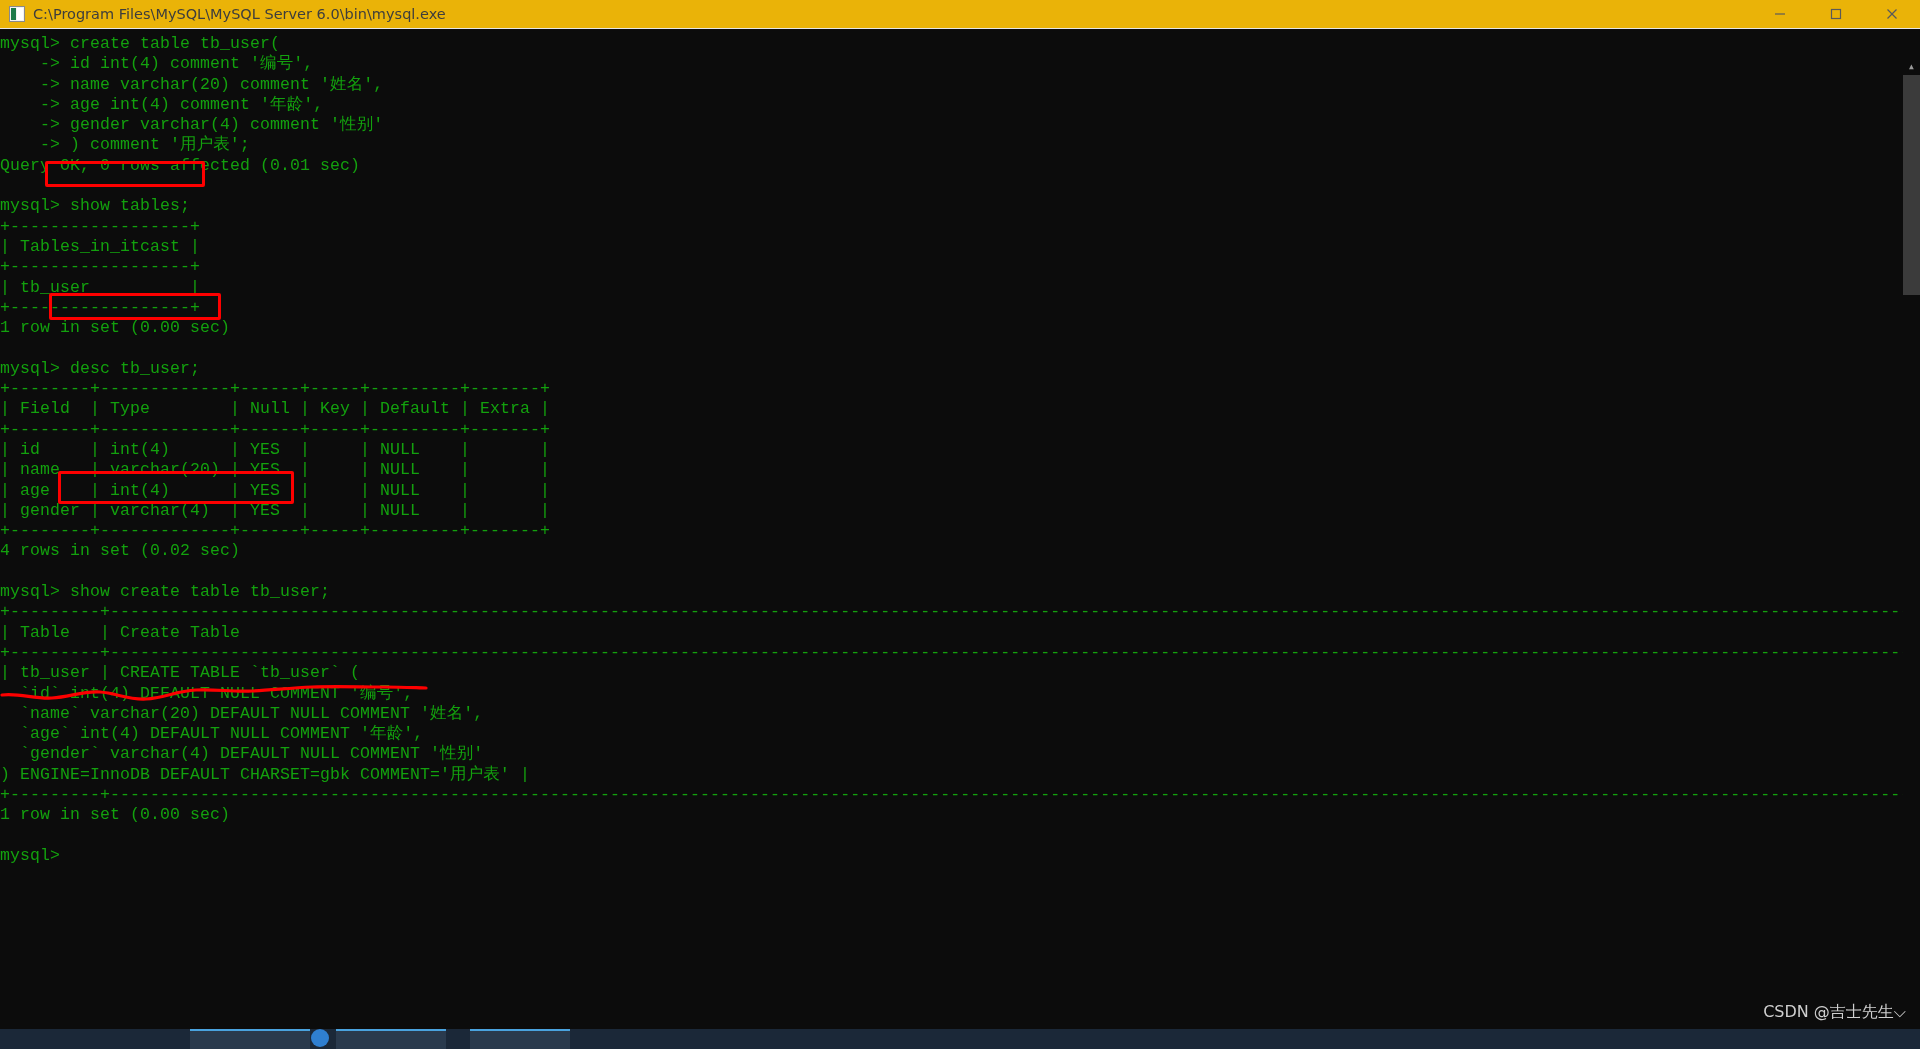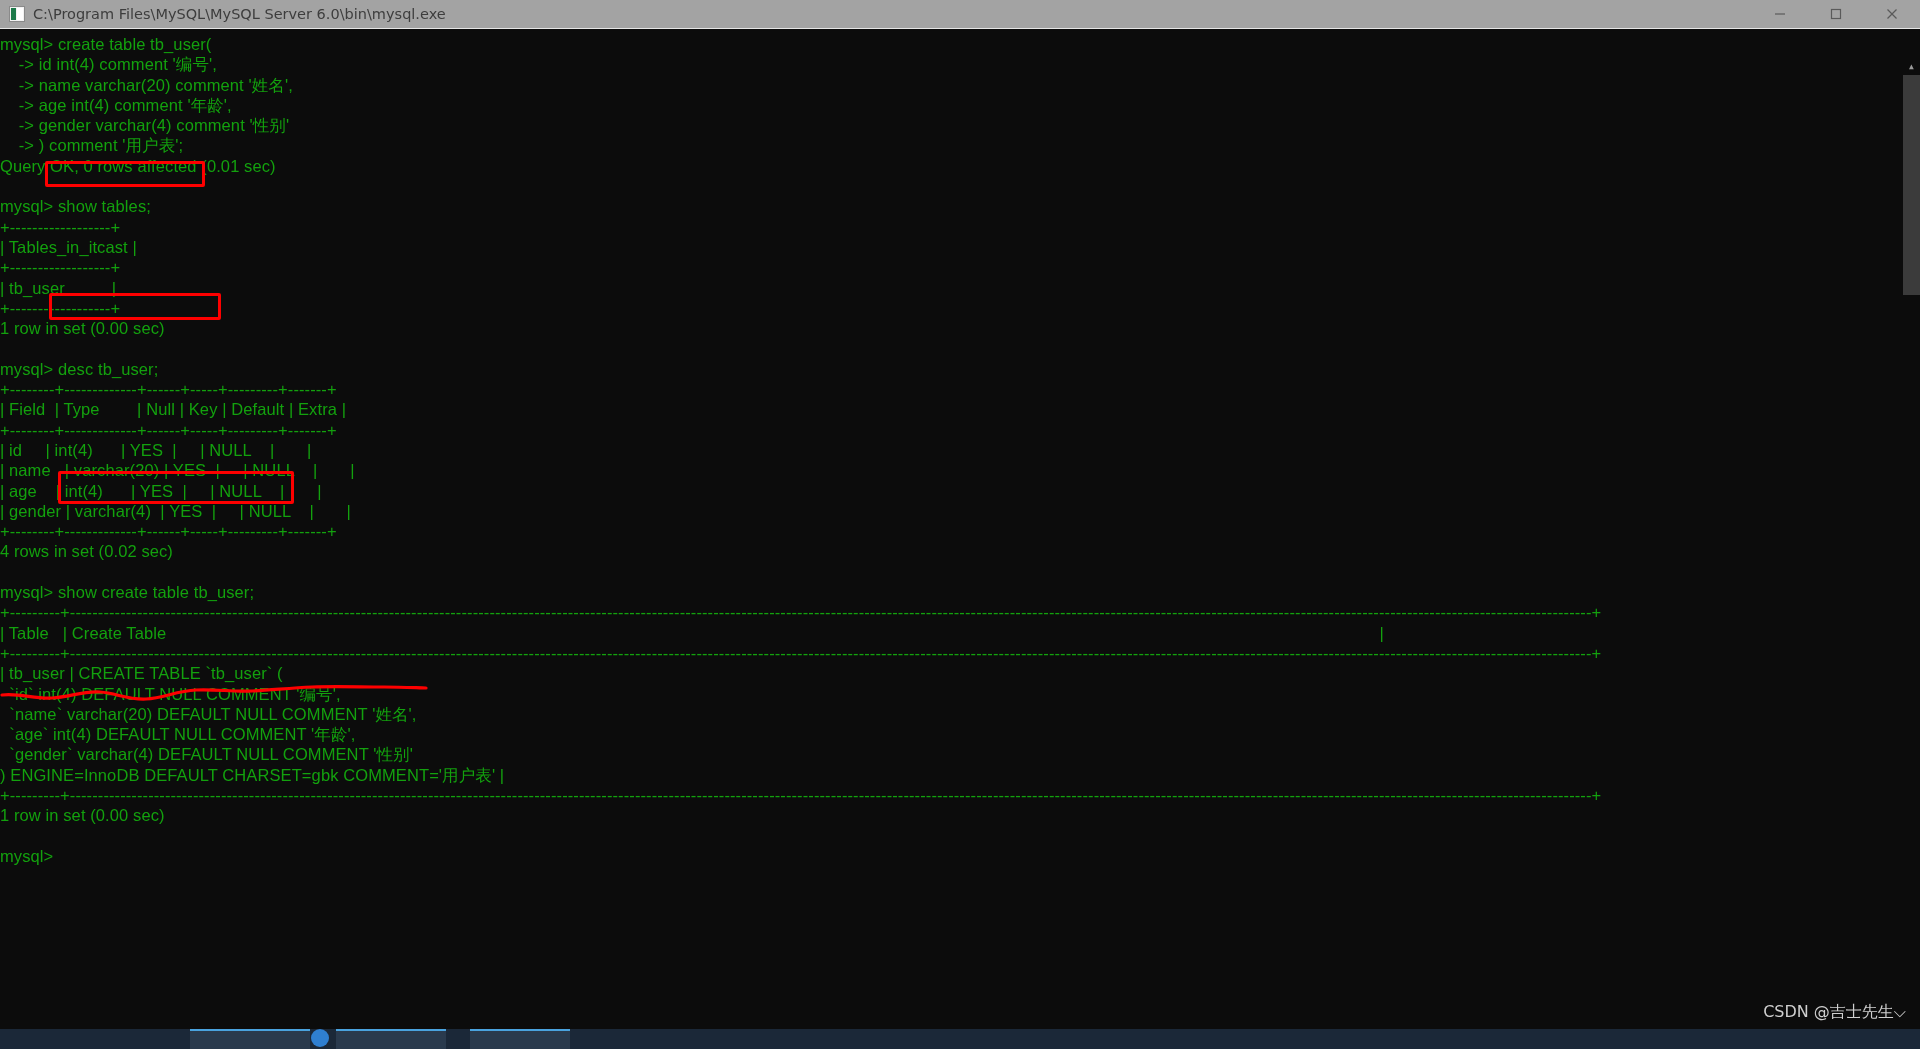--- a/index.html
+++ b/index.html
@@ -13,21 +13,21 @@
   #app {
     position: relative;
     width: 1920px; height: 1049px;
     background: #ffffff;
   }
 
   
   .titlebar {
     position: absolute; left: 0; top: 0;
     width: 1920px; height: 29px;
-    background: #a3a3a3;
+    background: #eab308;
     border-bottom: 1px solid #e6e6e6;
     display: flex; align-items: center;
   }
   .tb-icon {
     width: 16px; height: 16px;
     margin-left: 9px; margin-right: 8px;
     position: relative;
     border: 1px solid #8a8a8a;
     background: #f2f2f2;
     flex: 0 0 auto;
@@ -66,21 +66,21 @@
     left: 0; top: 29px;
     width: 1920px; height: 1000px;
     background: #0c0c0c;
     overflow: hidden;
   }
   .term {
     position: absolute;
     left: 0; top: 5px;
     width: 1890px;
     padding: 0 0 0 0;
-    font-family: Liberation Sans, sans-serif;
+    font-family: Liberation Mono, monospace;
     font-size: 16.5px;
     line-height: 20.3px;
     color: #13a10e;
     white-space: pre;
     letter-spacing: 0.1px;
   }
   .term .line { height: 20.3px; }
   .term .blank { height: 20.3px; }
 
   

